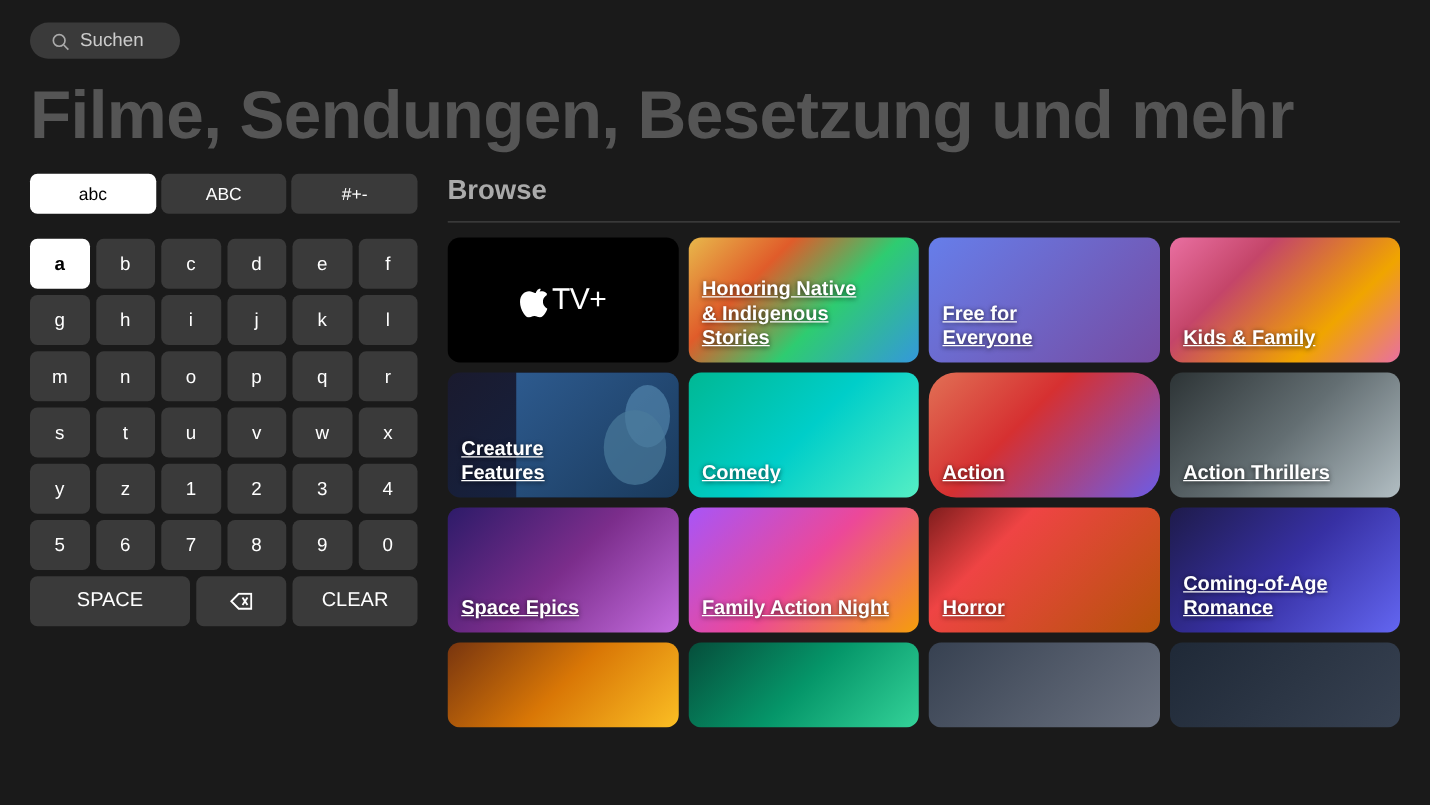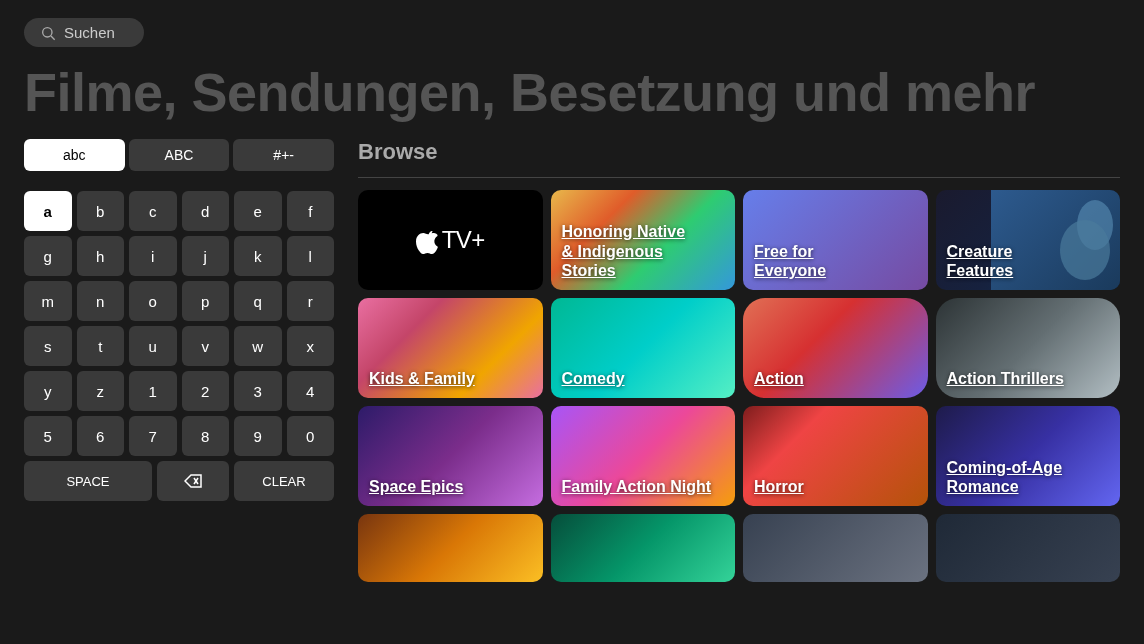--- a/index.html
+++ b/index.html
@@ -112,21 +112,21 @@
     .keyboard-actions {
       display: flex;
       gap: 5px;
       margin-top: 5px;
     }
     .action-btn {
       background: #3a3a3a;
       border: none;
       border-radius: 6px;
       color: #fff;
-      font-size: 13px;
+      font-size: 16px;
       padding: 10px 8px;
       cursor: pointer;
       text-align: center;
       display: flex;
       align-items: center;
       justify-content: center;
       min-height: 40px;
     }
     .action-btn.space-btn {
       flex: 2;
@@ -229,21 +229,20 @@
 
     
     .card-action {
       background: linear-gradient(135deg, #e17055 0%, #d63031 40%, #6c5ce7 100%);
       border-radius: 22px;
     }
 
     
     .card-action-thrillers {
       background: linear-gradient(135deg, #2d3436 0%, #636e72 50%, #b2bec3 100%);
-      border-radius: 22px;
     }
 
     
     .card-space {
       background: linear-gradient(135deg, #2d1b69 0%, #7b2d8b 50%, #c56de0 100%);
     }
 
     
     .card-family {
       background: linear-gradient(135deg, #a855f7 0%, #ec4899 50%, #f59e0b 100%);
@@ -376,32 +375,32 @@
         </div>
 
       <div class="browse-card card-honoring">
         <div class="card-label">Honoring Native<br>&amp; Indigenous<br>Stories</div>
       </div>
 
       <div class="browse-card card-free">
         <div class="card-label">Free for<br>Everyone</div>
       </div>
 
+      <div class="browse-card card-kids">
+        <div class="card-label">Kids &amp; Family</div>
+      </div>
+
       <div class="browse-card card-creature">
         <div class="card-label">Creature<br>Features</div>
         <svg style="position:absolute;right:5px;top:5px;width:90px;height:90px;z-index:1;" viewBox="0 0 90 90">
           <ellipse cx="70" cy="30" rx="18" ry="25" fill="#5a8fb5" opacity="0.6"></ellipse>
           <ellipse cx="60" cy="55" rx="25" ry="30" fill="#4a7a9b" opacity="0.7"></ellipse>
         </svg>
       </div>
 
-      <div class="browse-card card-kids">
-        <div class="card-label">Kids &amp; Family</div>
-      </div>
-
       <div class="browse-card card-comedy">
         <div class="card-label">Comedy</div>
       </div>
 
       <div class="browse-card card-action">
         <div class="card-label">Action</div>
       </div>
 
       <div class="browse-card card-action-thrillers">
         <div class="card-label">Action Thrillers</div>

